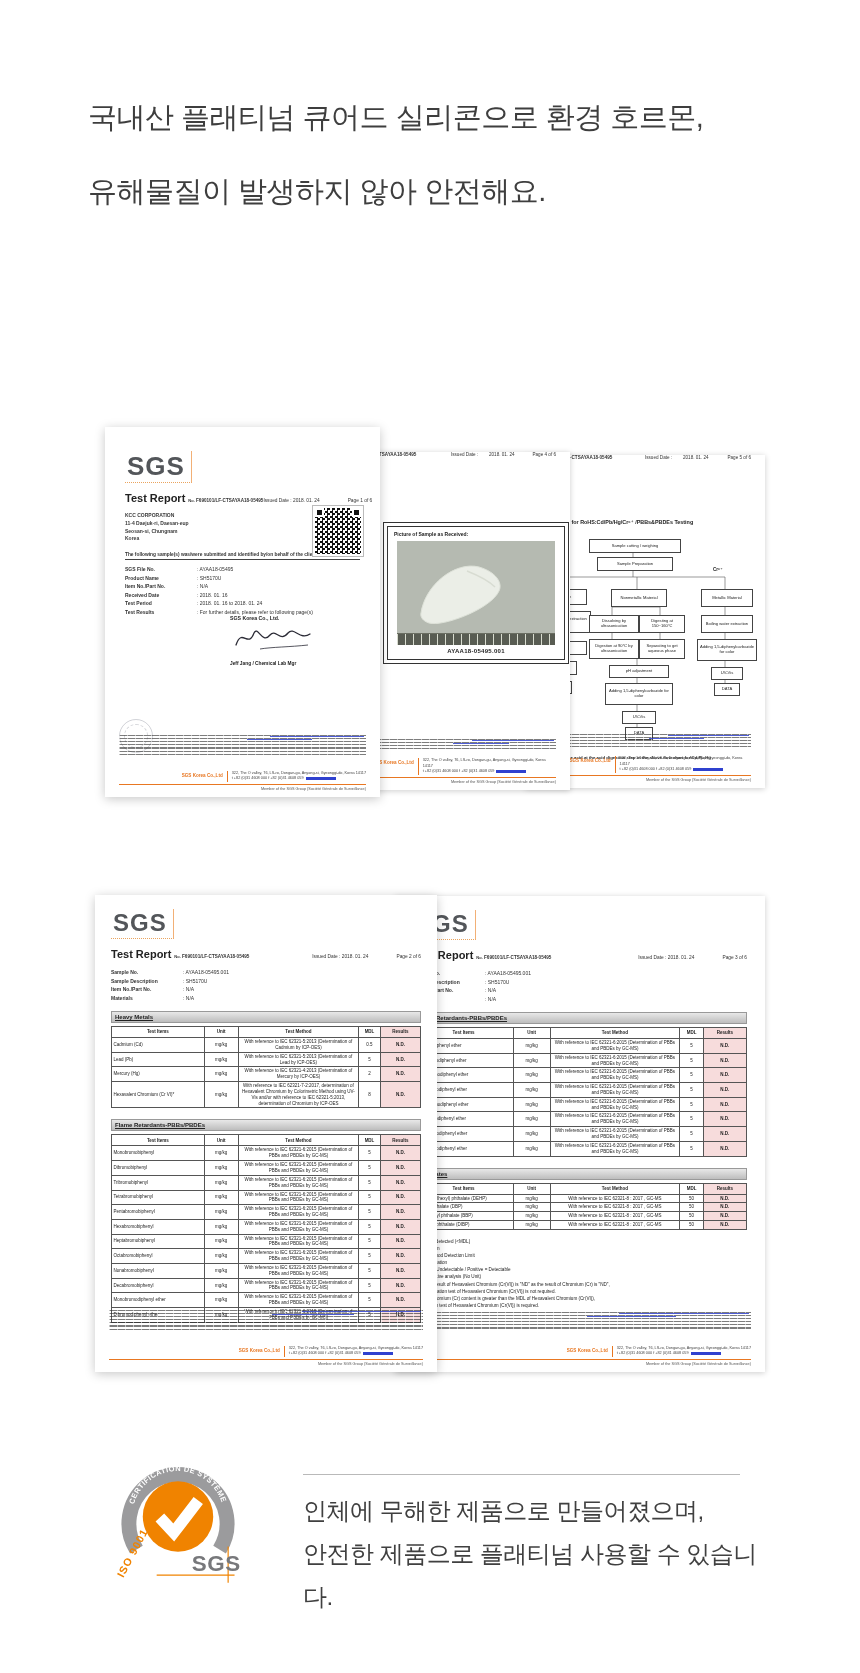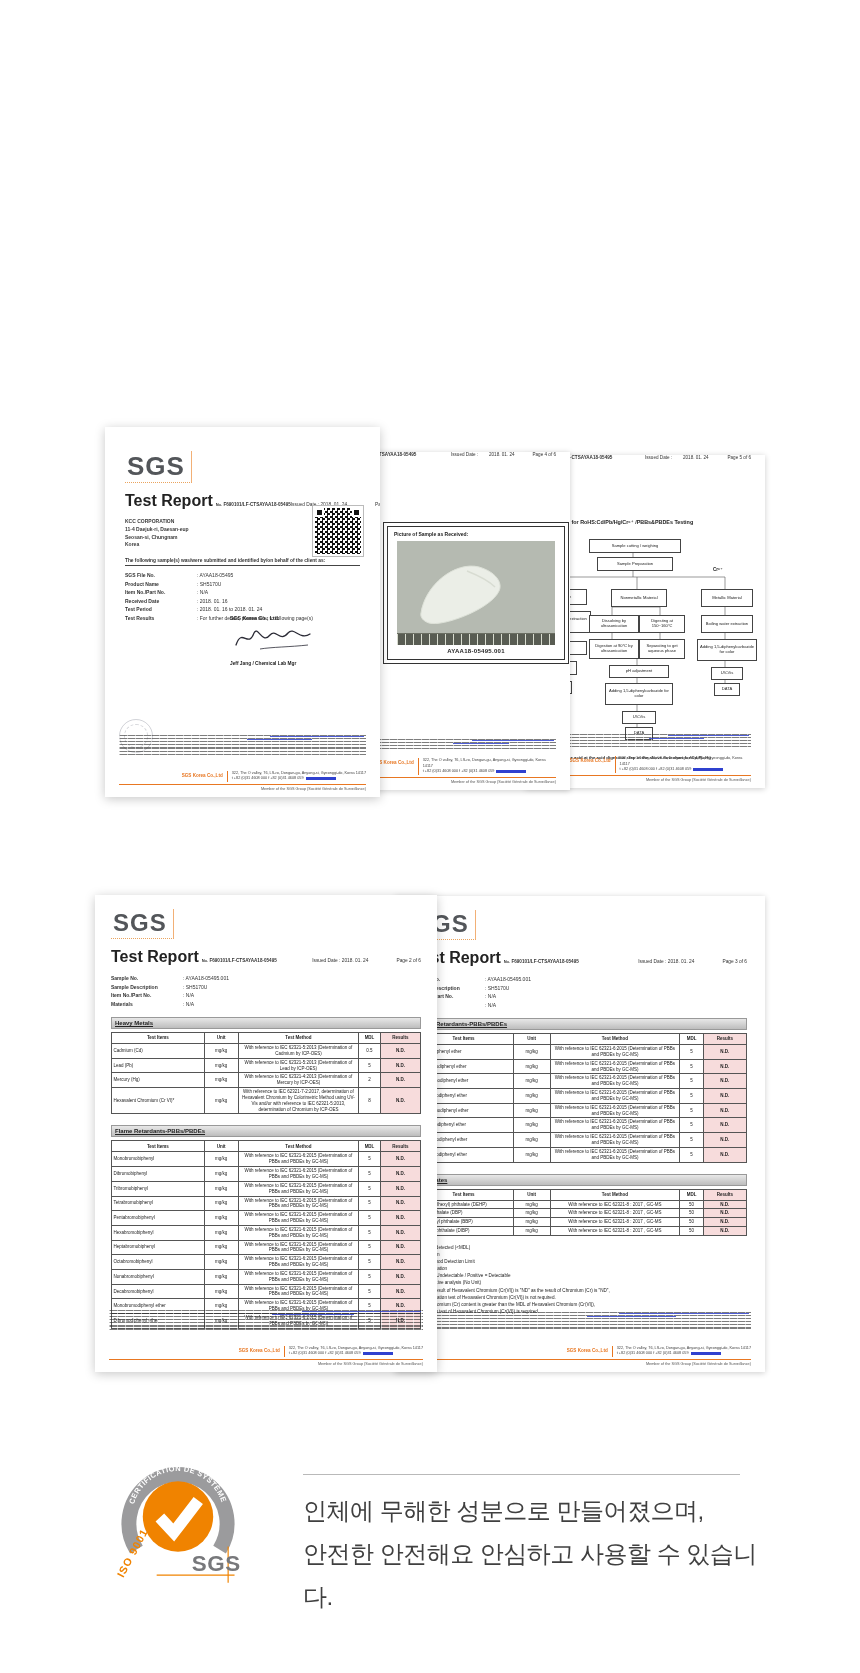--- a/index.html
+++ b/index.html
@@ -15,21 +15,21 @@
   
   .docwrap{position:absolute;left:0;width:860px;}
   .doc{position:absolute;background:#fff;overflow:hidden;}
   .doc.front{box-shadow:0 2px 10px rgba(0,0,0,.22);}
   .doc.back{box-shadow:0 1px 6px rgba(0,0,0,.20);}
   .dpad{position:relative;padding:14px 16px;}
   .sgs-logo{font-size:24px;font-weight:800;color:#53565a;letter-spacing:1px;line-height:1;
     display:inline-block;border-bottom:1px dotted #eaa45e;padding:2px 6px 3px 2px;border-right:1px solid #f2b076;}
   .sgs-logo-lg{font-size:26px;}
   .rep-head{display:flex;align-items:baseline;margin-top:9px;white-space:nowrap;}
-  .rep-title{font-size:16px;font-weight:800;color:#222;}
+  .rep-title{font-size:11px;font-weight:800;color:#222;}
   .rep-no{font-size:4.6px;margin-left:3px;color:#333;}
   .rep-no i{font-style:normal;font-weight:700;font-size:4px;}
   .rep-no b{font-weight:700;}
   .rep-issued{font-size:4.8px;margin-left:auto;color:#333;}
   .rep-page{font-size:4.8px;margin-left:28px;color:#333;}
   .client{margin-top:8px;font-size:5px;font-weight:700;color:#3a3a3a;line-height:1.55;}
   .intro-line{margin-top:9px;padding-bottom:2px;border-bottom:0.5px solid #444;
     font-size:4.8px;font-weight:700;color:#333;}
   .fields{margin-top:5px;}
   .field-row{display:flex;font-size:5px;line-height:1.7;color:#333;}
@@ -99,20 +99,22 @@
   .cert-text{position:absolute;left:303px;top:4px;width:470px;}
   .cert-heading{font-size:33px;font-weight:800;color:#3a3a3a;letter-spacing:-0.5px;}
   .cert-divider{margin-top:22px;width:437px;height:1px;background:#b9b9b9;}
   .cert-desc{margin-top:14px;font-size:24px;color:#404040;line-height:1.8;letter-spacing:-0.5px;}
 </style>
 </head>
 <body>
 
 <section class="hero">
   <div class="hero-sub">
+    <div class="sub-line">국내산 플래티넘 큐어드 실리콘으로 환경 호르몬,</div>
+    <div class="sub-line">유해물질이 발생하지 않아 안전해요.</div>
   </div>
 </section>
 
 <div class="docwrap" style="top:420px;height:400px;">
 
   <div class="doc back" style="left:525px;top:35px;width:240px;height:333px;z-index:1;">
     <div class="mini-head" style="margin:0 12px;">
       <span style="position:absolute;left:8px;font-weight:700;">F690101/LF-CTSAYAA18-05495</span>
       <span style="position:absolute;left:108px;"><span>Issued Date :</span></span>
       <span style="position:absolute;left:146px;">2018. 01. 24</span>
@@ -662,17 +664,17 @@
       <circle cx="75" cy="64" r="33" fill="#f08300"></circle>
       <path d="M 58,65 L 71,79 L 94,49" fill="none" stroke="#ffffff" stroke-width="11"></path>
       <line x1="55" y1="119" x2="128" y2="119" stroke="#f08300" stroke-width="1.1"></line>
       <line x1="122" y1="92" x2="122" y2="126" stroke="#f08300" stroke-width="1.1"></line>
       <text x="88" y="115" font-size="21" font-weight="bold" fill="#77787b" letter-spacing="0.5" font-family="Liberation Sans, sans-serif">SGS</text>
     </svg>
   </div>
   <div class="cert-text">
     <div class="cert-divider"></div>
     <div class="cert-desc">
-      <div>인체에 무해한 성분으로 만들어졌으며,</div>
-      <div>안전한 안전해요 안심하고 사용할 수 있습니다.</div>
+      <div>인체에 무해한 제품으로 만들어졌으며,</div>
+      <div>안전한 제품으로 플래티넘 사용할 수 있습니다.</div>
     </div>
   </div>
 </section>
 
 </body></html>

